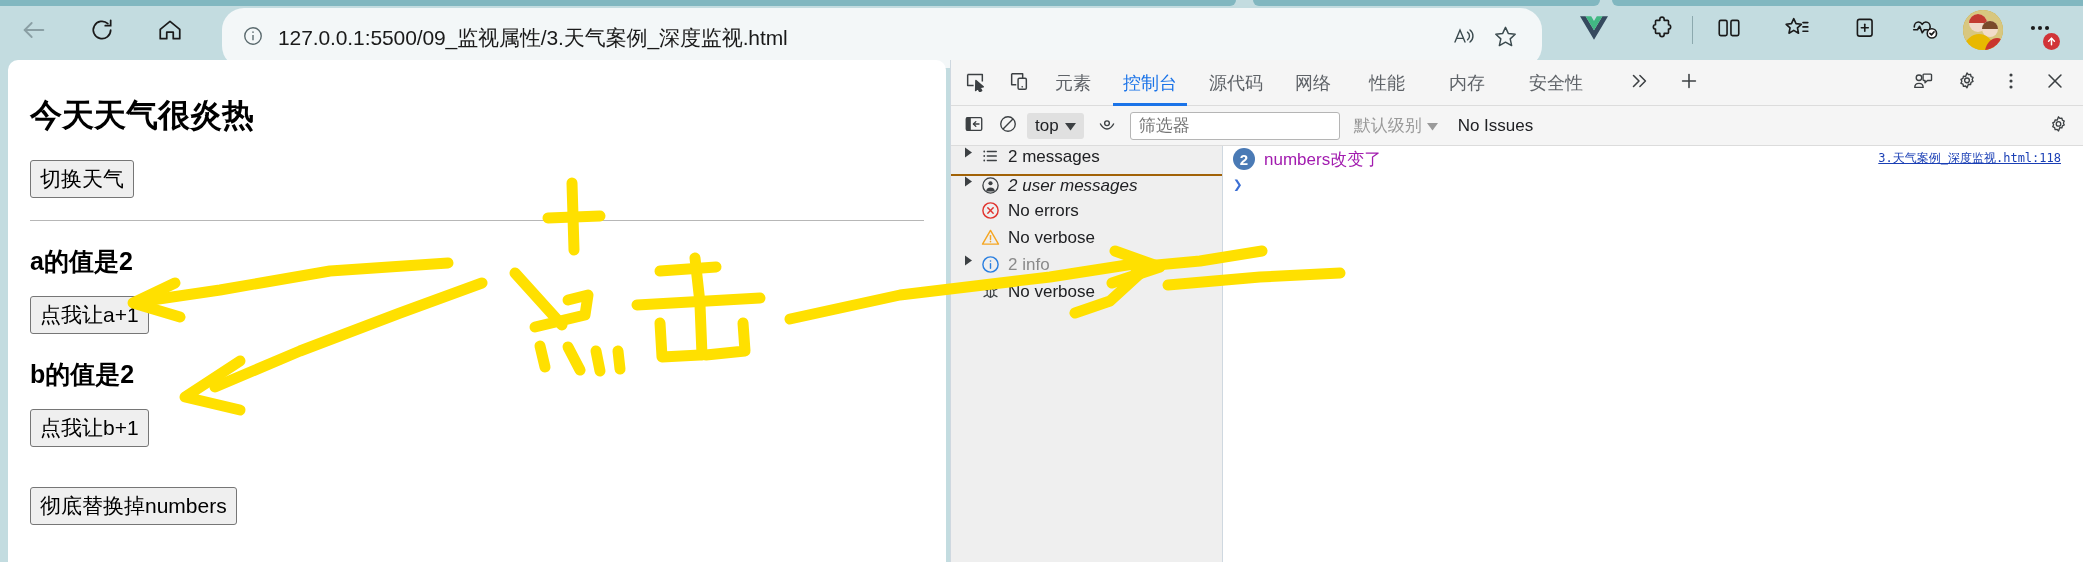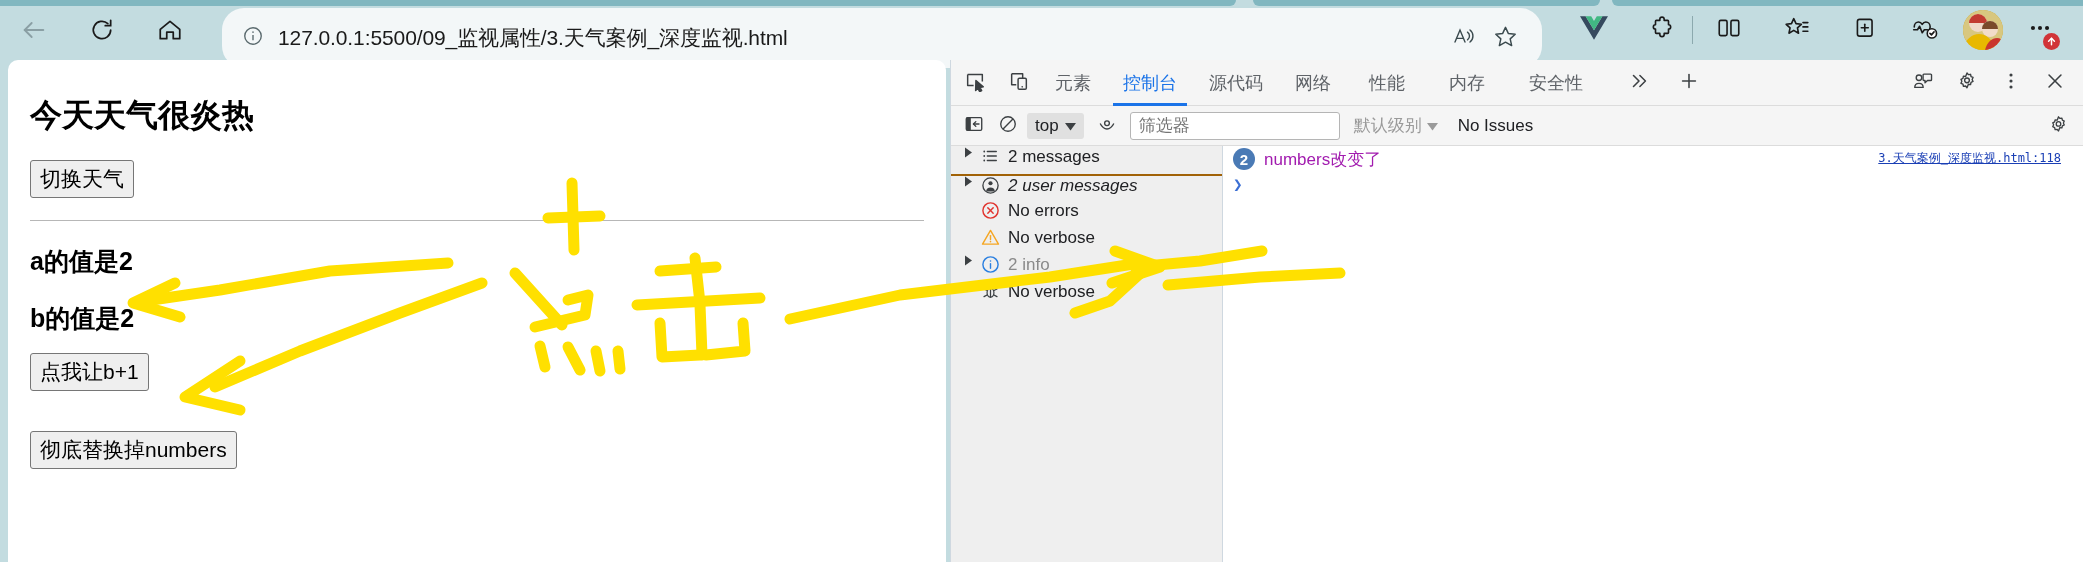--- a/index.html
+++ b/index.html
@@ -428,20 +428,23 @@
   <div id="page-body">
     <h1 id="page-h1">今天天气很炎热</h1>
 
     <div id="switch-weather-wrap">
       <button class="page-btn">切换天气</button>
     </div>
 
     <hr id="page-hr">
 
     <h2 class="page-h2">a的值是2</h2>
+    <div class="btn-row">
+      <button class="page-btn">点我让a+1</button>
+    </div>
 
     <h2 class="page-h2">b的值是2</h2>
     <div class="btn-row">
       <button class="page-btn">点我让b+1</button>
     </div>
 
     <div id="replace-row">
       <button class="page-btn">彻底替换掉numbers</button>
     </div>
   </div>

